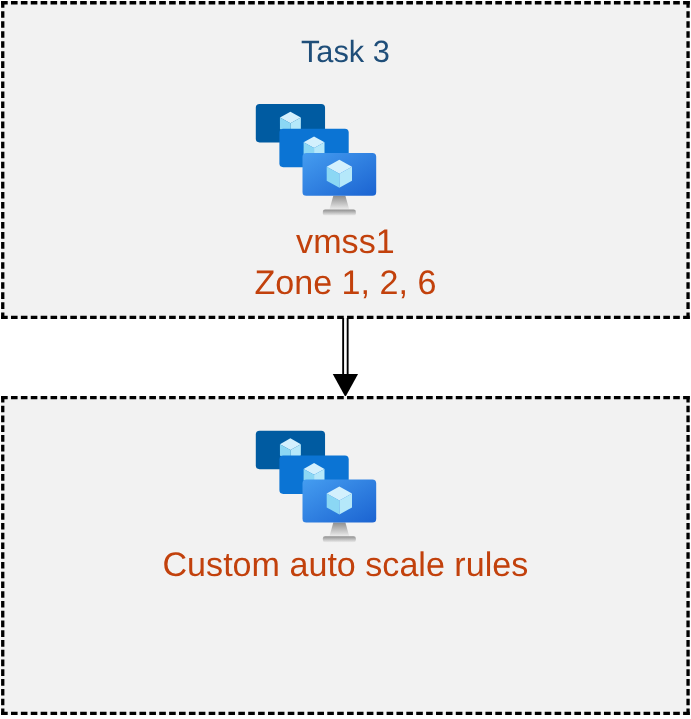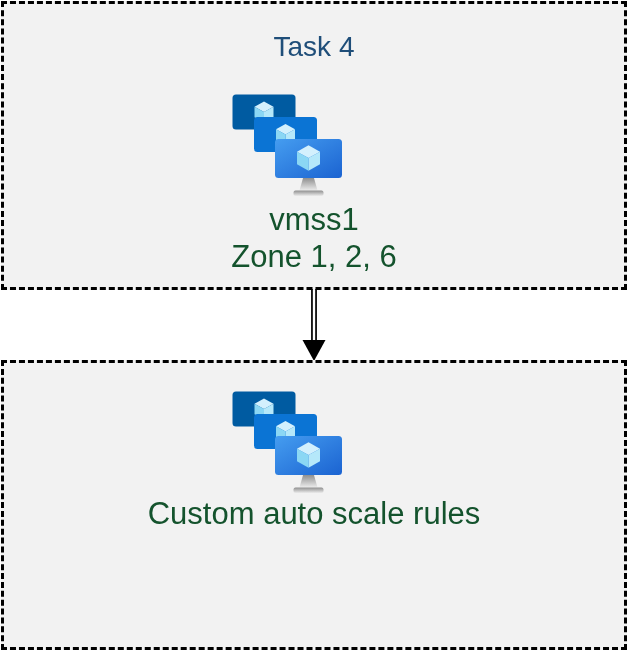--- a/index.html
+++ b/index.html
@@ -39,21 +39,21 @@
   .icon-wrap {
     margin-top: 28px;
     transform: translateX(-24px);
     width: 116px;
     height: 104px;
   }
   .caption {
     text-align: center;
     font-size: 31px;
     line-height: 37px;
-    color: #14532d;
+    color: #c2410c;
   }
   .task-box.top .caption    { margin-top: 3px; }
   .task-box.bottom .caption { }
 
   .connector {
     position: absolute;
     left: 298px;
     top: 289px;
   }
   .svg-defs {
@@ -74,21 +74,21 @@
     <linearGradient id="gradStand" x1="0" y1="0" x2="0" y2="1">
       <stop offset="0" stop-color="#8f8f8f"></stop>
       <stop offset="1" stop-color="#ececec"></stop>
     </linearGradient>
   </defs>
 </svg>
 
 <div class="canvas">
 
   <section class="task-box top">
-    <div class="task-title">Task 4</div>
+    <div class="task-title">Task 3</div>
 
     <div class="icon-wrap">
       <svg width="116" height="104" viewBox="0 0 116 104">
         <g>
           <rect x="0.5" y="0.5" width="63" height="35" rx="3.5" fill="#005ba1"></rect>
           <polygon points="32,7.5 41.5,12.8 32,18 22.5,12.8" fill="#d3f0fd"></polygon>
           <polygon points="41.5,12.8 41.5,23.2 32,28.5 32,18" fill="#b5e8fa"></polygon>
           <polygon points="22.5,12.8 32,18 32,28.5 22.5,23.2" fill="#8bd7f4"></polygon>
         </g>
         <g>

